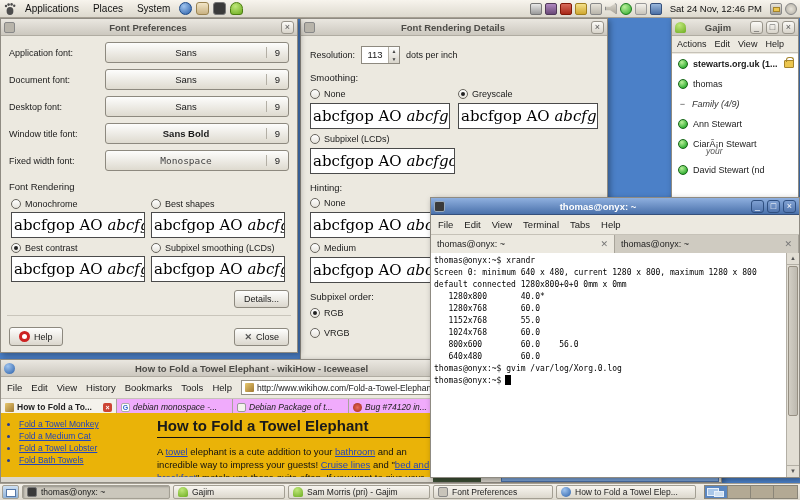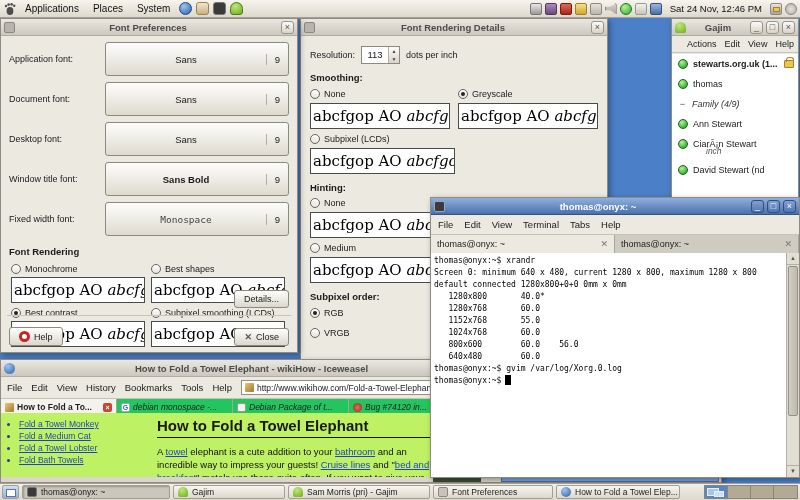--- a/index.html
+++ b/index.html
@@ -22,27 +22,27 @@
   .tb.act{background:linear-gradient(#8fb0df,#4a71ab);color:#fff;border-bottom:1px solid #35507c}
   .wbtn{width:13px;height:13px;flex:0 0 13px;border:1px solid #99958b;border-radius:3px;background:linear-gradient(#fbfaf7,#d8d4ca);color:#555;font-size:9px;line-height:11px;text-align:center;font-weight:normal}
   .tb.act .wbtn{background:linear-gradient(#7fa0d2,#5276ae);border-color:#2f4f80;color:#fff}
   .wicon{width:11px;height:11px;flex:0 0 11px;border-radius:2px}
 
   .radio{display:inline-block;width:10px;height:10px;flex:0 0 10px;border-radius:50%;border:1px solid #68655e;background:linear-gradient(#fff,#e6e3dc)}
   .radio.sel::after{content:"";display:block;width:4px;height:4px;border-radius:50%;background:#222;margin:2px auto}
   .opt{display:flex;align-items:center;gap:4px;white-space:nowrap;font-size:9px}
   .samp{background:#fff;border:1px solid #4a4a4a;font-family:"DejaVu Serif",serif;font-size:15px;white-space:nowrap;overflow:hidden;text-align:center;padding:3px 2px;color:#000}
   .btn{display:inline-flex;align-items:center;gap:4px;justify-content:center;border:1px solid #8d897f;border-radius:3px;background:linear-gradient(#fefefd,#dbd7cd);padding:3px 9px;font-size:9px;color:#222}
-  .sect{font-weight:bold;font-size:9.5px}
+  .sect{font-weight:normal;font-size:9.5px}
 
   
   #fontprefs{left:0;top:18px;width:298px;height:335px;z-index:14}
   .fprow{display:flex;align-items:center;margin:6px 8px 0 8px;gap:10px}
   .fprow .lbl{width:86px;font-size:9px}
-  .fontbtn{flex:1;display:flex;border:1px solid #8d897f;border-radius:3px;background:linear-gradient(#fdfdfc,#dedacf);height:34px;align-items:center}
+  .fontbtn{flex:1;display:flex;border:1px solid #8d897f;border-radius:3px;background:linear-gradient(#fdfdfc,#dedacf);height:21px;align-items:center}
   .fontbtn .fname{flex:1;text-align:center;font-size:9.5px}
   .fontbtn .fsize{width:22px;text-align:center;border-left:1px solid #b3afa5;font-size:9.5px}
   .fr-grid{display:flex;flex-wrap:wrap;margin:4px 8px 0 8px}
   .fr-cell{width:50%;padding:3px 4px 2px 2px}
   .fr-cell .samp{margin-top:3px}
   #fp-foot{position:absolute;left:0;right:0;bottom:6px;padding:0 8px;display:flex;justify-content:space-between;align-items:flex-end}
   #fp-details{position:absolute;right:8px;bottom:44px}
   #fp-sep{position:absolute;left:6px;right:6px;bottom:36px;border-top:1px solid #c9c5bb}
   .lifesaver{width:11px;height:11px;border-radius:50%;border:3px solid #cc2222;background:#fff}
   .xglyph{color:#555;font-weight:bold}
@@ -57,46 +57,46 @@
   .spin .arrows span{flex:1;font-size:5px;line-height:8px;text-align:center;color:#444}
   .fd-row2{display:flex;gap:8px;margin:4px 0}
   .fd-row2 > *{width:145px}
   .fd-row2 .opt{width:145px}
   .samp.w{width:145px}
   .rgbsliver{position:absolute;right:1px;top:302px;width:6px}
   .rgbsliver div{width:6px}
 
   
   #gajim{left:671px;top:18px;width:128px;height:340px;z-index:11}
-  .gj-menu{display:flex;gap:8px;padding:3px 15px;border-bottom:1px solid #c6c2b8;font-size:9px}
+  .gj-menu{display:flex;gap:8px;padding:3px 5px;border-bottom:1px solid #c6c2b8;font-size:9px}
   .gj-roster{position:absolute;top:35px;bottom:0;left:0;right:0;background:#fff;overflow:hidden}
   .grow{display:flex;align-items:center;gap:5px;padding:5px 4px 5px 6px}
   .dot{width:10px;height:10px;flex:0 0 10px;border-radius:50%;background:radial-gradient(circle at 35% 30%,#b9f099,#3cb43c 70%,#1d891d);border:1px solid #176617}
   .gname{white-space:nowrap;overflow:hidden}
   .acct{font-weight:bold}
   .lock{width:10px;height:8px;background:#ecc64f;border:1px solid #a5842b;border-radius:1px;position:relative;margin-left:auto;flex:0 0 10px}
   .lock::before{content:"";position:absolute;top:-4px;left:1px;width:6px;height:4px;border:1px solid #a5842b;border-bottom:none;border-radius:3px 3px 0 0}
   .grp{font-style:italic;color:#333}
   .minus{width:9px;text-align:center;color:#444}
   .sub{font-style:italic;color:#555;font-size:8.5px;padding:0 0 4px 34px;margin-top:-4px;background:#fff}
 
   
   #chatsliver{left:2px;top:340px;width:560px;height:19px;z-index:12;background:#fff;border:1px solid #8f8b82;overflow:hidden}
   #chatsliver .txt{color:#b03030;font-size:8.5px;padding:9px 4px 0 28px;white-space:nowrap}
 
   
   #browser{left:0;top:359px;width:722px;height:124px;z-index:15}
   .bw-menu{display:flex;align-items:center;gap:9px;padding:3px 6px;border-bottom:1px solid #c6c2b8;font-size:9.5px}
   .urlbox{flex:1;display:flex;align-items:center;gap:3px;background:#fff;border:1px solid #938f85;height:15px;padding:0 3px;font-size:8.5px;white-space:nowrap;overflow:hidden}
-  .bw-tabs{display:flex;background:#22c55e;border-bottom:1px solid #a8a49a;height:17px}
+  .bw-tabs{display:flex;background:#f0abfc;border-bottom:1px solid #a8a49a;height:17px}
   .btab{display:flex;align-items:center;gap:3px;width:116px;padding:0 4px;border-right:1px solid #a8a49a;font-size:8.5px;font-style:italic;color:#222;overflow:hidden;white-space:nowrap}
   .btab.act{background:#f4f2ec;font-style:normal;font-weight:bold}
   .fav{width:9px;height:9px;flex:0 0 9px;border-radius:2px}
   .tclose{margin-left:auto;width:9px;height:9px;flex:0 0 9px;background:#cc4433;border-radius:2px;color:#fff;font-size:7px;line-height:9px;text-align:center}
-  .bw-body{position:absolute;top:53px;bottom:5px;left:0;right:0;background:#bef264;display:flex;overflow:hidden}
+  .bw-body{position:absolute;top:53px;bottom:5px;left:0;right:0;background:#eab308;display:flex;overflow:hidden}
   .bw-side{width:148px;padding:6px 2px 0 18px}
   .bw-side li{font-size:8.5px;color:#223a99;margin-bottom:2px}
   .bw-side a{color:#2244bb;text-decoration:underline}
   .bw-main{flex:1;padding:4px 10px 0 8px}
   .bw-h1{font-size:15px;font-weight:bold;border-bottom:1px solid #111;padding-bottom:3px;width:285px;white-space:nowrap}
   .bw-p{margin-top:7px;width:287px;font-size:9.5px;line-height:13px;color:#111}
   .blink{color:#2244bb;text-decoration:underline}
   .bw-strip{position:absolute;left:0;right:0;bottom:0;height:5px;background:#dad6cc}
   .bw-photo{position:absolute;left:432px;bottom:0;width:48px;height:5px;background:#3d4f35}
   .bw-hscroll{position:absolute;left:500px;bottom:0;width:218px;height:5px;background:#7aa3d8;border:1px solid #4a6fa5}
@@ -195,21 +195,21 @@
       <span class="gname grp">Family (4/9)</span>
     </div>
     <div class="grow">
       <span class="dot"></span>
       <span class="gname">Ann Stewart</span>
     </div>
     <div class="grow" style="padding-bottom:1px">
       <span class="dot"></span>
       <span class="gname">CiarÃ¡n Stewart</span>
     </div>
-    <div class="sub">inch</div>
+    <div class="sub">your</div>
     <div class="grow">
       <span class="dot"></span>
       <span class="gname">David Stewart (nd</span>
     </div>
   </div>
 </div>
 
 <div id="chatsliver">
   <div class="txt">Sam Morris (pri)</div>
 </div>
@@ -485,21 +485,21 @@
     <span>Gajim</span>
   </span>
   <span class="tbtn" style="width:142px">
     <span class="tbico" style="background:radial-gradient(circle at 40% 30%,#bfe77a,#6cac1f);border-radius:50% 50% 2px 2px"></span>
     <span>Sam Morris (pri) - Gajim</span>
   </span>
   <span class="tbtn" style="width:120px">
     <span class="tbico" style="background:#c8c4ba;border:1px solid #888"></span>
     <span>Font Preferences</span>
   </span>
-  <span class="tbtn" style="width:124px">
+  <span class="tbtn" style="width:140px">
     <span class="tbico" style="background:radial-gradient(circle at 35% 30%,#9fc4ef,#2a5fa8);border-radius:50%"></span>
     <span>How to Fold a Towel Elep...</span>
   </span>
   <span class="wsw">
     <span class="wcell act">
         <i style="left:2px;top:2px;width:12px;height:8px"></i>
         <i style="left:9px;top:5px;width:10px;height:6px;background:#cfe0f2"></i>
       </span>
     <span class="wcell"></span>
     <span class="wcell"></span>

